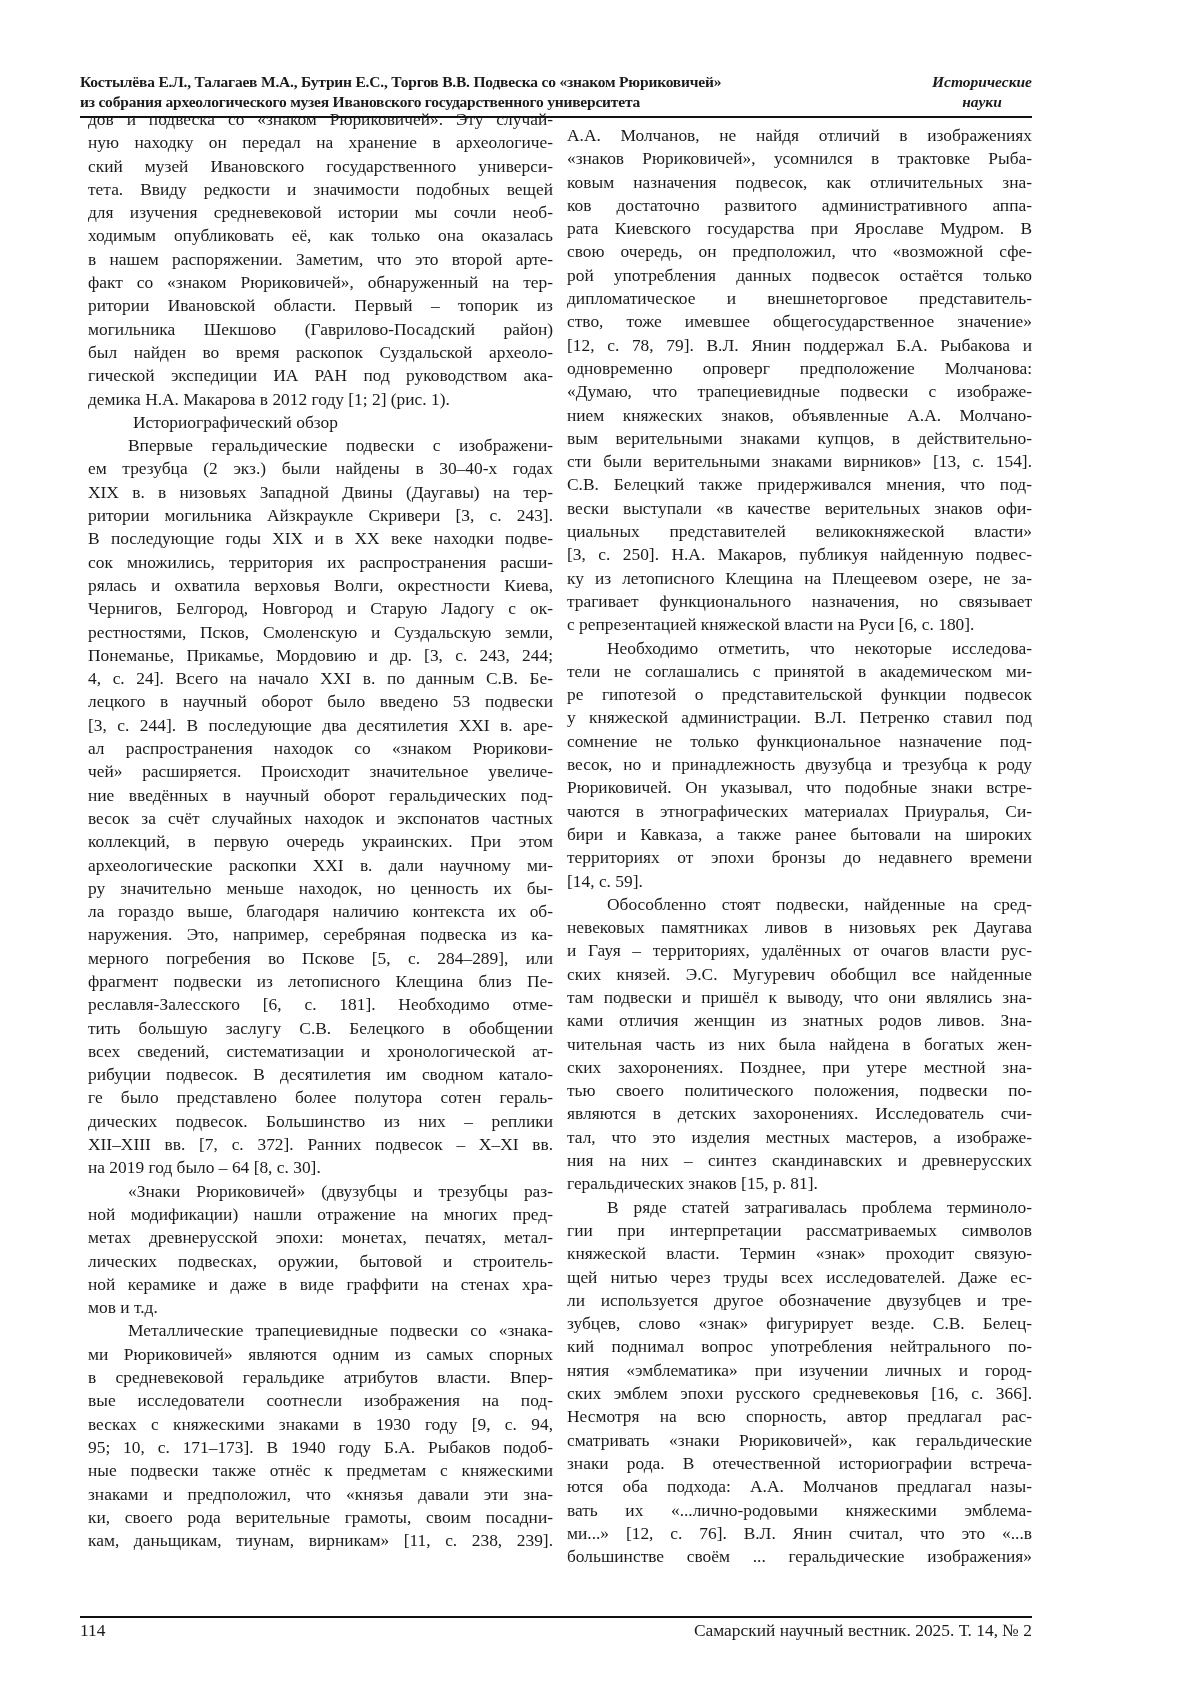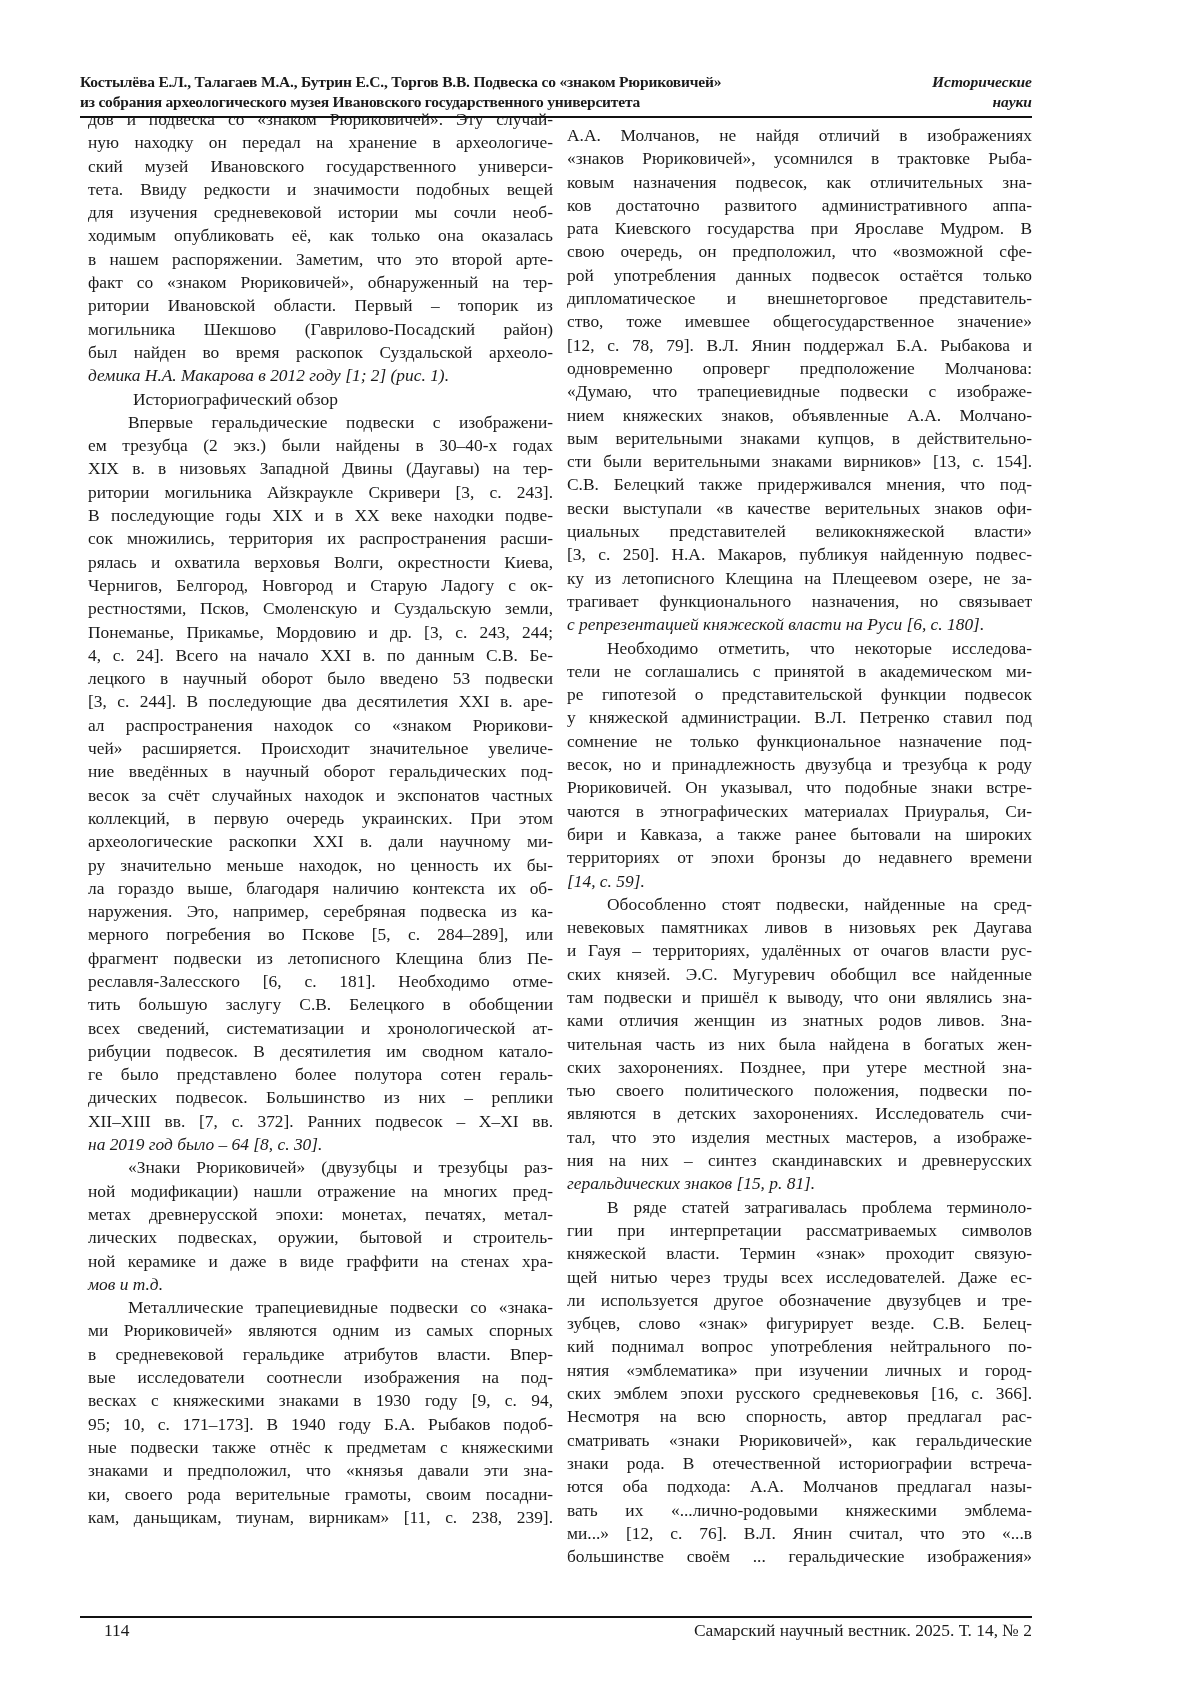--- a/index.html
+++ b/index.html
@@ -1,28 +1,28 @@
 <!DOCTYPE html>
 <html><head>
 <meta charset="utf-8">
 <style>
   html, body { margin: 0; padding: 0; background: #ffffff; }
   body { width: 1200px; height: 1697px; position: relative; overflow: hidden; color: #1a1a1a; font-family: "Liberation Serif", serif; }
   .header { position: absolute; left: 80px; top: 72px; width: 952px; height: 44px; border-bottom: 2.5px solid #111; font-weight: bold; }
   .header .authors { position: absolute; left: 0; top: 0; font-size: 15.5px; line-height: 20px; letter-spacing: -0.2px; white-space: nowrap; }
-  .header .section { position: absolute; right: 0; top: 0; font-size: 15.5px; line-height: 20px; font-style: italic; text-align: right; }
+  .header .section { position: absolute; right: 0; top: 0; font-size: 15.5px; line-height: 20px; font-style: italic; text-align: center; }
   .col { position: absolute; top: 108px; width: 465px; font-size: 17.4px; line-height: 23.3px; }
   .col.left { left: 88px; }
   .col.right { left: 567px; margin-top: 16px; }
   .ln { white-space: nowrap; text-align: justify; text-align-last: justify; height: 23.3px; overflow: visible; }
-  .ln.last { text-align-last: left; font-style: italic; }
+  .ln.last { text-align-last: left; }
   .ln.indent { padding-left: 40px; }
   .ln.heading { text-align-last: left; padding-left: 45px; }
   .footer { position: absolute; left: 80px; top: 1616px; width: 952px; border-top: 2.5px solid #111; height: 30px; }
-  .footer .page { position: absolute; left: 0; top: 2px; font-size: 17.4px; margin-left: 24px; }
+  .footer .page { position: absolute; left: 0; top: 2px; font-size: 17.4px; }
   .footer .journal { position: absolute; right: 0; top: 2px; font-size: 17.4px; }
 </style>
 </head>
 <body>
 
 <div class="header">
   <div class="authors">
     <div>Костылёва Е.Л., Талагаев М.А., Бутрин Е.С., Торгов В.В. Подвеска со «знаком Рюриковичей»</div>
     <div>из собрания археологического музея Ивановского государственного университета</div>
   </div>
@@ -38,20 +38,21 @@
       <div class="ln">ную находку он передал на хранение в археологиче-</div>
       <div class="ln">ский музей Ивановского государственного универси-</div>
       <div class="ln">тета. Ввиду редкости и значимости подобных вещей</div>
       <div class="ln">для изучения средневековой истории мы сочли необ-</div>
       <div class="ln">ходимым опубликовать её, как только она оказалась</div>
       <div class="ln">в нашем распоряжении. Заметим, что это второй арте-</div>
       <div class="ln">факт со «знаком Рюриковичей», обнаруженный на тер-</div>
       <div class="ln">ритории Ивановской области. Первый – топорик из</div>
       <div class="ln">могильника Шекшово (Гаврилово-Посадский район)</div>
       <div class="ln">был найден во время раскопок Суздальской археоло-</div>
+      <div class="ln">гической экспедиции ИА РАН под руководством ака-</div>
       <div class="ln last">демика Н.А. Макарова в 2012 году [1; 2] (рис. 1).</div>
     </div>
   <div class="ln heading">Историографический обзор</div>
   <div>
       <div class="ln indent">Впервые геральдические подвески с изображени-</div>
       <div class="ln">ем трезубца (2 экз.) были найдены в 30–40-х годах</div>
       <div class="ln">XIX в. в низовьях Западной Двины (Даугавы) на тер-</div>
       <div class="ln">ритории могильника Айзкраукле Скривери [3, с. 243].</div>
       <div class="ln">В последующие годы XIX и в XX веке находки подве-</div>
       <div class="ln">сок множились, территория их распространения расши-</div>

